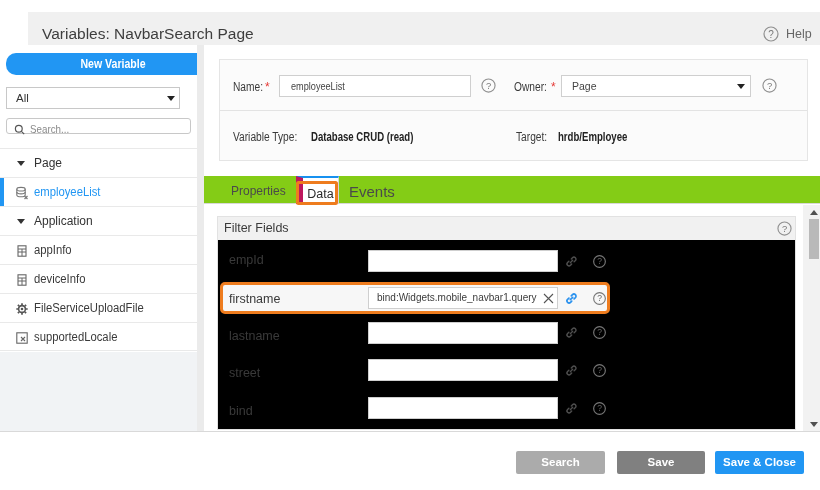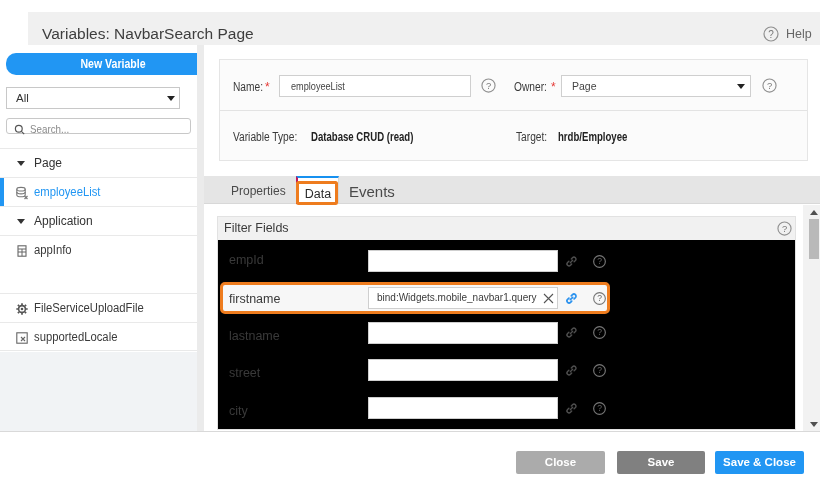--- a/index.html
+++ b/index.html
@@ -52,20 +52,29 @@
     <div class="abs" style="left:34px;top:0;height:29px;line-height:29px;font-size:12px;color:#333;">Application</div>
   </div>
   <div class="abs" style="left:0;top:190px;width:197px;height:29px;border-top:1px solid #e9e9e9;">
     <svg class="abs" style="left:17px;top:9px;" width="11" height="12" viewBox="0 0 11 12">
       <rect x="1" y="0.8" width="8" height="10.4" fill="none" stroke="#666" stroke-width="1.1"></rect>
       <line x1="1" y1="4" x2="9" y2="4" stroke="#666" stroke-width="1"></line>
       <line x1="1" y1="7" x2="9" y2="7" stroke="#666" stroke-width="1"></line>
       <line x1="5" y1="4" x2="5" y2="11" stroke="#666" stroke-width="1"></line>
     </svg>
     <div class="abs" style="left:34px;top:0;height:29px;line-height:29px;font-size:12px;color:#3a3a3a;transform:scaleX(.94);transform-origin:0 50%;">appInfo</div>
+  </div>
+  <div class="abs" style="left:0;top:219px;width:197px;height:29px;border-top:1px solid #e9e9e9;">
+    <svg class="abs" style="left:17px;top:9px;" width="11" height="12" viewBox="0 0 11 12">
+      <rect x="1" y="0.8" width="8" height="10.4" fill="none" stroke="#666" stroke-width="1.1"></rect>
+      <line x1="1" y1="4" x2="9" y2="4" stroke="#666" stroke-width="1"></line>
+      <line x1="1" y1="7" x2="9" y2="7" stroke="#666" stroke-width="1"></line>
+      <line x1="5" y1="4" x2="5" y2="11" stroke="#666" stroke-width="1"></line>
+    </svg>
+    <div class="abs" style="left:34px;top:0;height:29px;line-height:29px;font-size:12px;color:#3a3a3a;transform:scaleX(.94);transform-origin:0 50%;">deviceInfo</div>
   </div>
   <div class="abs" style="left:0;top:248px;width:197px;height:29px;border-top:1px solid #e9e9e9;">
     <svg class="abs" style="left:16px;top:9px;" width="12" height="12" viewBox="0 0 12 12">
       <circle cx="6" cy="6" r="3.4" fill="none" stroke="#555" stroke-width="1.6"></circle>
         <circle cx="6" cy="6" r="1.3" fill="#555"></circle>
       <g stroke="#555" stroke-width="1.7">
         <line x1="6" y1="0.3" x2="6" y2="2"></line>
           <line x1="6" y1="10" x2="6" y2="11.7"></line>
         <line x1="0.3" y1="6" x2="2" y2="6"></line>
           <line x1="10" y1="6" x2="11.7" y2="6"></line>
@@ -111,23 +120,23 @@
       <circle cx="8" cy="8" r="7" fill="none" stroke="#8f8f8f" stroke-width="1.2"></circle>
       <text x="8" y="11.5" font-size="10" fill="#777" text-anchor="middle" font-family="Liberation Sans">?</text>
     </svg>
     <div class="abs" style="left:0;top:50px;width:587px;height:1px;background:#e3e3e3;"></div>
     <div class="abs" style="left:13px;top:70px;font-size:12px;color:#3a3a3a;transform:scaleX(.85);transform-origin:0 0;">Variable Type:</div>
     <div class="abs" style="left:91px;top:70px;font-size:12px;font-weight:bold;color:#222;transform:scaleX(.8);transform-origin:0 0;">Database CRUD (read)</div>
     <div class="abs" style="left:296px;top:70px;font-size:12px;color:#3a3a3a;transform:scaleX(.85);transform-origin:0 0;">Target:</div>
     <div class="abs" style="left:338px;top:70px;font-size:12px;font-weight:bold;color:#222;transform:scaleX(.8);transform-origin:0 0;">hrdb/Employee</div>
   </div>
 
-  <div class="abs" style="left:0;top:131px;width:616px;height:28px;background:#e5e5e5;border-bottom:1px solid #d8d8d8;">
+  <div class="abs" style="left:0;top:131px;width:616px;height:28px;background:#84cc16;border-bottom:1px solid #d8d8d8;">
     <div class="abs" style="left:27px;top:0;height:31px;line-height:31px;font-size:12px;color:#4a4a4a;">Properties</div>
-    <div class="abs" style="left:92px;top:-0.5px;width:43px;height:28.5px;background:#fff;border-top:2px solid #1791f0;border-left:2px solid #be185d;border-right:1px solid #d8d8d8;text-align:center;font-size:12.5px;color:#2b2b2b;line-height:32px;">Data</div>
+    <div class="abs" style="left:92px;top:-0.5px;width:43px;height:28.5px;background:#fff;border-top:2px solid #1791f0;border-left:7px solid #be185d;border-right:1px solid #d8d8d8;text-align:center;font-size:12.5px;color:#2b2b2b;line-height:32px;">Data</div>
     <div class="abs" style="left:145px;top:0;height:31px;line-height:31px;font-size:15px;color:#4a4a4a;">Events</div>
     <div class="abs" style="left:92px;top:5px;width:41.5px;height:24px;border:3px solid #ee7c1e;border-radius:2.5px;"></div>
   </div>
 
   <div class="abs" style="left:13px;top:171px;width:579px;height:214px;background:#000000;border:1px solid #e2e2e2;">
     <div class="abs" style="left:0;top:0;width:577px;height:23px;background:#f1f1f1;">
       <div class="abs" style="left:6px;top:0;height:23px;line-height:23px;font-size:12.5px;color:#3a3a3a;">Filter Fields</div>
       <svg class="abs" style="left:559px;top:4px;" width="15" height="15" viewBox="0 0 16 16">
         <circle cx="8" cy="8" r="7" fill="none" stroke="#8f8f8f" stroke-width="1.2"></circle>
         <text x="8" y="11.5" font-size="10" fill="#777" text-anchor="middle" font-family="Liberation Sans">?</text>
@@ -191,37 +200,37 @@
     <path d="M5.3 7.7 L7.7 5.3"></path>
     <path d="M6.3 3.9 l1.2-1.2 a2.05 2.05 0 0 1 2.9 2.9 L9.1 6.8"></path>
     <path d="M6.7 9.1 l-1.2 1.2 a2.05 2.05 0 0 1 -2.9-2.9 L3.9 6.2"></path>
   </g>
 </svg>
 <svg class="abs" style="left:593px;top:363.5px;" width="13" height="13" viewBox="0 0 16 16">
   <circle cx="8" cy="8" r="7.2" fill="none" stroke="#777" stroke-width="1.4"></circle>
   <text x="8" y="11.6" font-size="10.5" fill="#666" text-anchor="middle" font-family="Liberation Sans">?</text>
 </svg>
 
-<div class="abs" style="left:229px;top:403.5px;font-size:12.5px;color:#3a3a3a;">city</div>
+<div class="abs" style="left:229px;top:403.5px;font-size:12.5px;color:#3a3a3a;">bind</div>
 <div class="abs" style="left:368px;top:397px;width:190px;height:22px;background:#fff;border:1px solid #cfcfcf;"></div>
 <svg class="abs" style="left:565px;top:401.5px;" width="13" height="13" viewBox="0 0 13 13">
   <g fill="none" stroke="#4f4f4f" stroke-width="1.4" stroke-linecap="round">
     <path d="M5.3 7.7 L7.7 5.3"></path>
     <path d="M6.3 3.9 l1.2-1.2 a2.05 2.05 0 0 1 2.9 2.9 L9.1 6.8"></path>
     <path d="M6.7 9.1 l-1.2 1.2 a2.05 2.05 0 0 1 -2.9-2.9 L3.9 6.2"></path>
   </g>
 </svg>
 <svg class="abs" style="left:593px;top:401.5px;" width="13" height="13" viewBox="0 0 16 16">
   <circle cx="8" cy="8" r="7.2" fill="none" stroke="#777" stroke-width="1.4"></circle>
   <text x="8" y="11.6" font-size="10.5" fill="#666" text-anchor="middle" font-family="Liberation Sans">?</text>
 </svg>
 
 <div class="abs" style="left:803px;top:205px;width:17px;height:226px;background:#f2f2f2;">
   <div class="abs" style="left:6.5px;top:5px;width:0;height:0;border-left:4px solid transparent;border-right:4px solid transparent;border-bottom:5px solid #505050;"></div>
   <div class="abs" style="left:6px;top:14px;width:9.5px;height:40px;background:#b9b9b9;"></div>
   <div class="abs" style="left:6.5px;bottom:4px;width:0;height:0;border-left:4px solid transparent;border-right:4px solid transparent;border-top:5px solid #505050;"></div>
 </div>
 
 <div class="abs" style="left:0;top:431px;width:820px;height:59px;background:#fff;border-top:1px solid #d9d9d9;">
-  <div class="abs" style="left:516px;top:18.5px;width:89px;height:23.5px;background:#ababab;border-radius:2px;color:#fff;font-size:11.5px;font-weight:bold;text-align:center;line-height:23.5px;">Close</div>
+  <div class="abs" style="left:516px;top:18.5px;width:89px;height:23.5px;background:#ababab;border-radius:2px;color:#fff;font-size:11.5px;font-weight:bold;text-align:center;line-height:23.5px;">Search</div>
   <div class="abs" style="left:617px;top:18.5px;width:88px;height:23.5px;background:#808080;border-radius:2px;color:#fff;font-size:11.5px;font-weight:bold;text-align:center;line-height:23.5px;">Save</div>
   <div class="abs" style="left:715px;top:18.5px;width:89px;height:23.5px;background:#2196f3;border-radius:2px;color:#fff;font-size:11.5px;font-weight:bold;text-align:center;line-height:23.5px;">Save &amp; Close</div>
 </div>
 
 </body></html>

